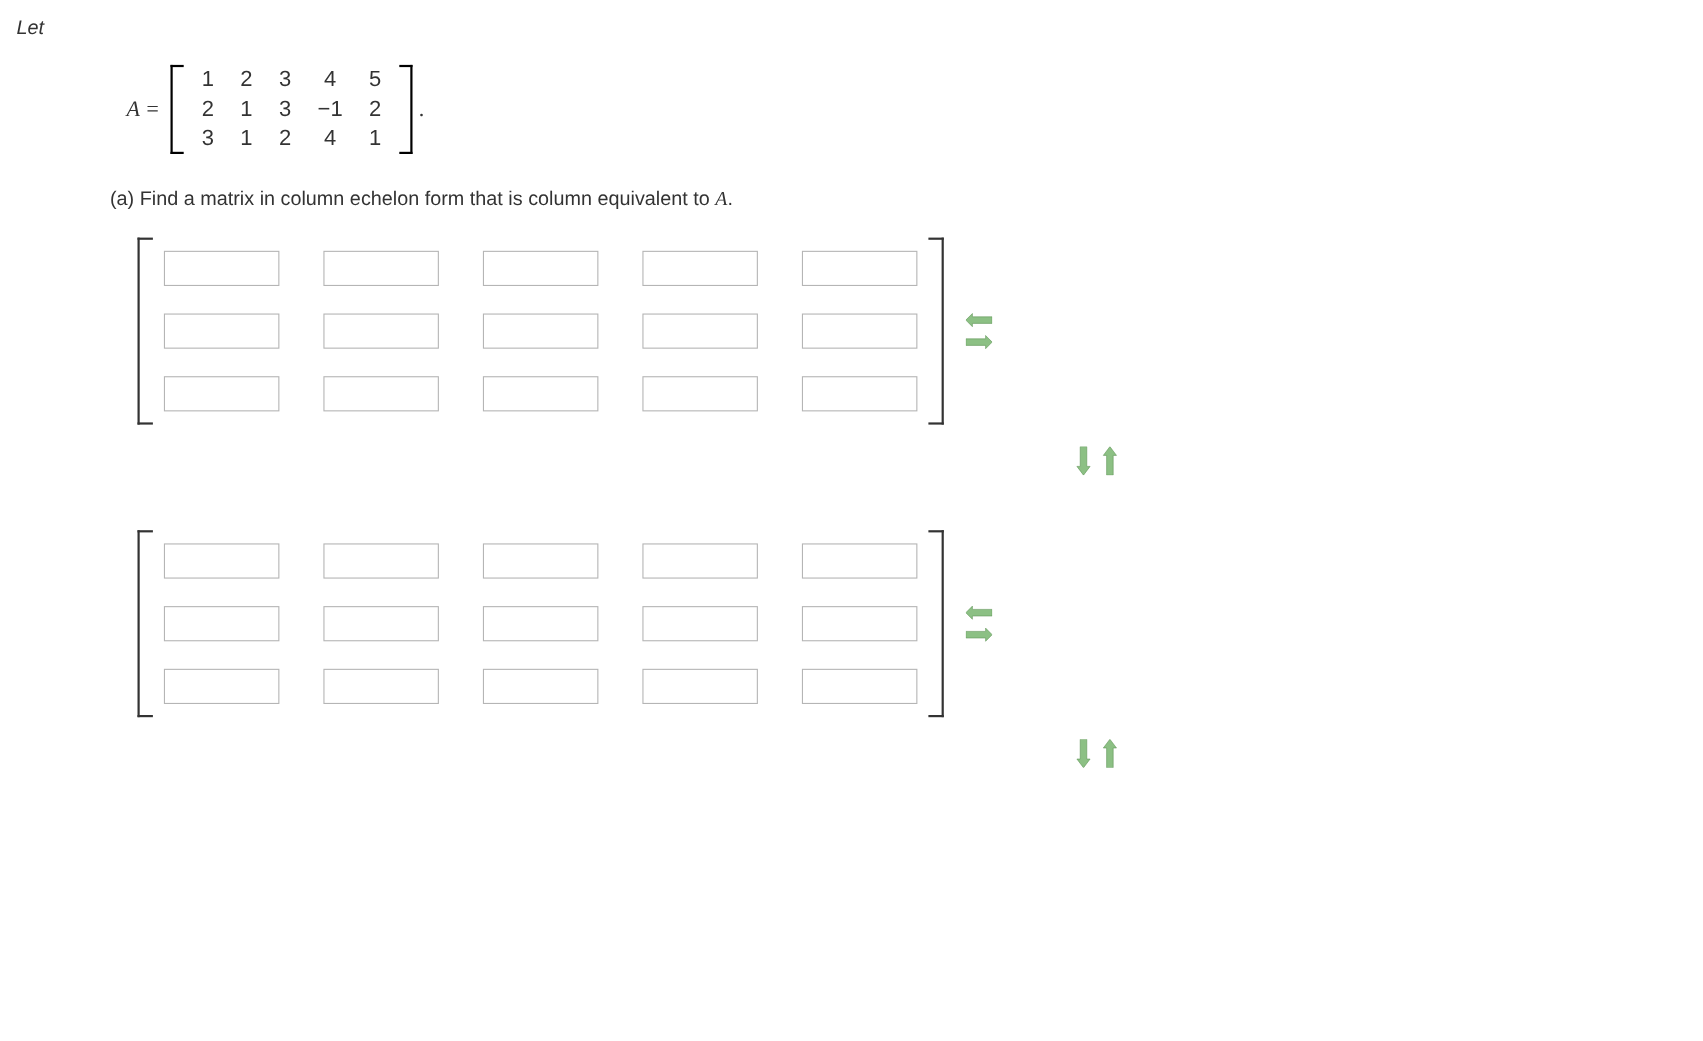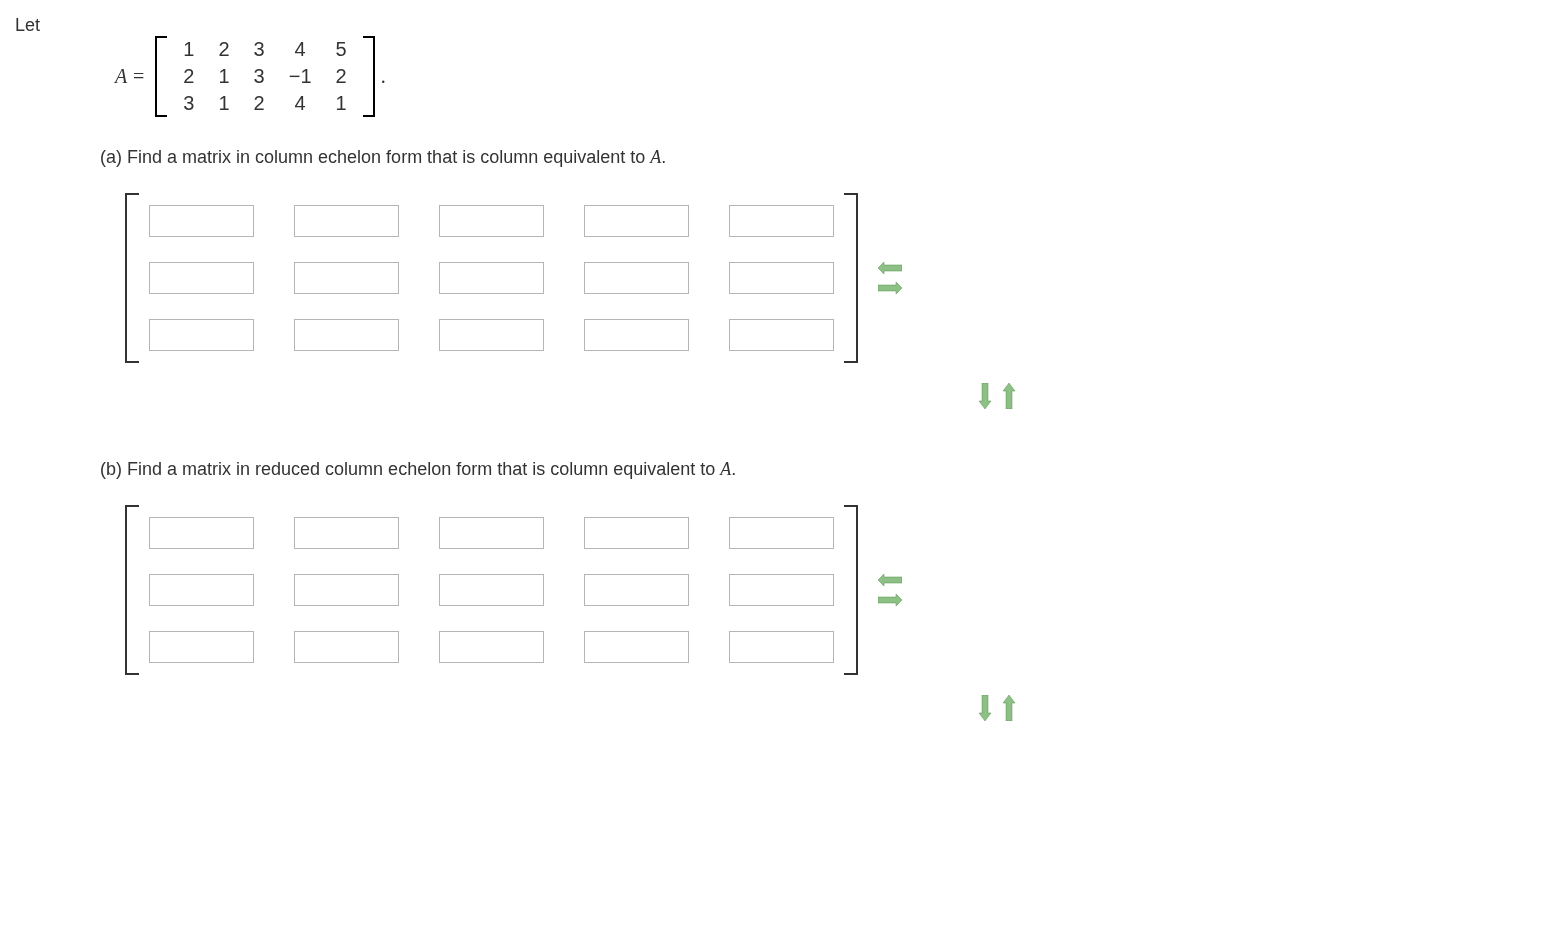--- a/index.html
+++ b/index.html
@@ -5,21 +5,22 @@
     body {
       font-family: Verdana, Geneva, sans-serif;
       font-size: 18px;
       color: #333;
       margin: 0;
       padding: 15px;
       background: #fff;
     }
     .intro {
       font-size: 18px;
-      margin-bottom: 0;
+      margin-bottom: 23px;
+      font-style: italic;
     }
     .matrix-def {
       display: flex;
       align-items: center;
       margin-left: 100px;
       margin-bottom: 30px;
       font-family: Georgia, serif;
       font-style: italic;
     }
     .matrix-def .label {
@@ -236,23 +237,20 @@
     </button>
     <button class="v-arrow" style="border:none;background:none;cursor:pointer;padding:0">
       <svg width="14" height="26" viewBox="0 0 14 26">
         <path d="M4 26 L4 8 L1 8 L7 0 L13 8 L10 8 L10 26 Z" fill="#8cc084" stroke="#5a9150" stroke-width="0.5"></path>
       </svg>
     </button>
   </div>
 </div>
 
 <div class="part">
-  <div class="part-label">
-    <span>(b) Find a matrix in reduced column echelon form that is column equivalent to </span><span class="varA">A</span><span>.</span>
-  </div>
   <div class="answer-area">
     <div class="input-matrix-wrap">
       <span class="input-bracket left"></span>
       <div class="input-matrix">
         <div class="input-row">
           <input class="cell-input" style="">
           <input class="cell-input" style="">
           <input class="cell-input" style="">
           <input class="cell-input" style="">
           <input class="cell-input" style="">

